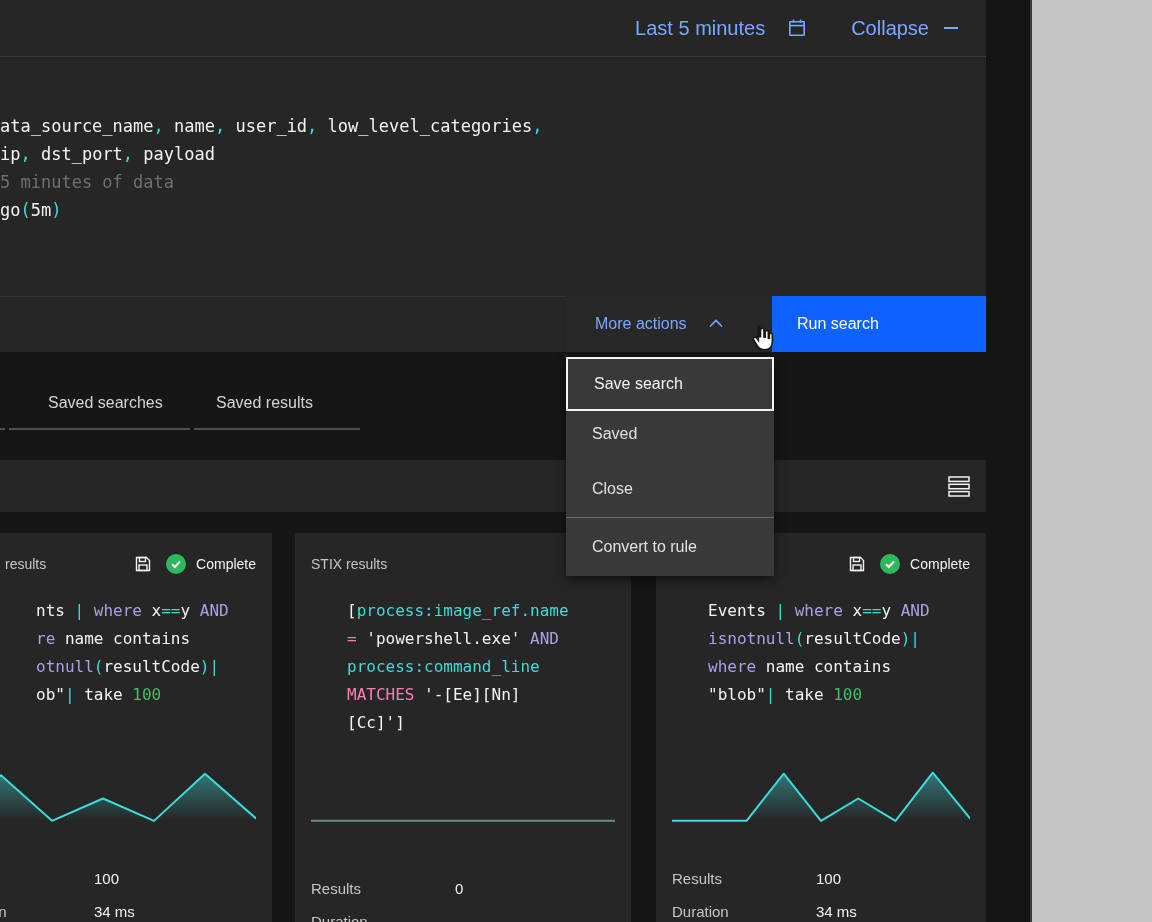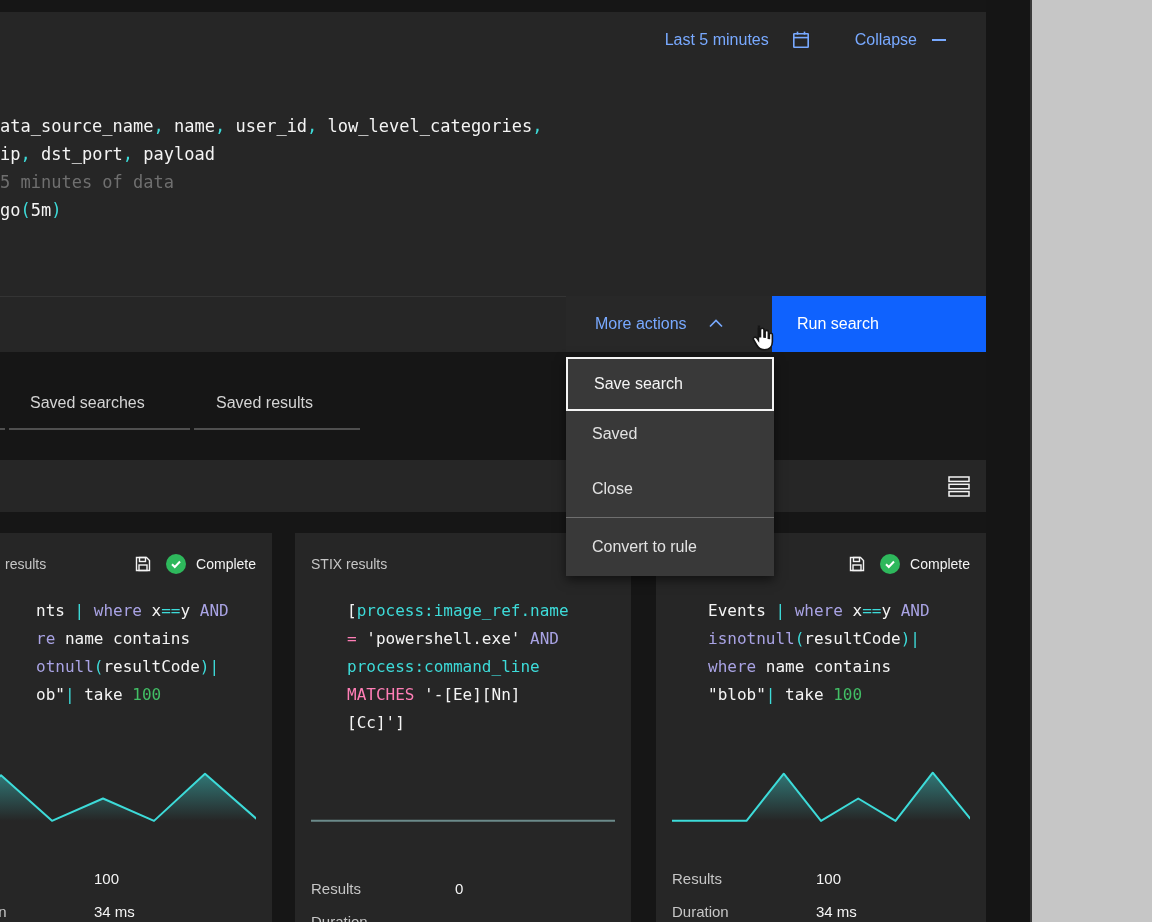--- a/index.html
+++ b/index.html
@@ -3,21 +3,21 @@
 <meta charset="utf-8">
 <style>
   html,body{margin:0;padding:0;background:#000;}
   .screen{position:relative;width:1152px;height:922px;background:#161616;overflow:hidden;
           font-family:"Liberation Sans",sans-serif;-webkit-font-smoothing:antialiased;}
   .content{position:absolute;left:0;top:0;width:986px;height:922px;background:#161616;overflow:hidden;}
 
   
   .topbar{position:absolute;left:0;top:0;width:986px;height:57px;background:#262626;
           border-bottom:1px solid #393939;display:flex;align-items:center;justify-content:flex-end;
-          box-sizing:border-box;padding-right:40px;color:#78a9ff;font-size:16px;margin-top:12px;}
+          box-sizing:border-box;padding-right:28px;color:#78a9ff;font-size:20px;}
   .tb-time{display:flex;align-items:center;cursor:pointer;}
   .tb-time span{margin-right:22px;}
   .tb-collapse{display:flex;align-items:center;margin-left:44px;cursor:pointer;}
   .tb-collapse span{margin-right:15px;}
 
   
   .editor{position:absolute;left:0;top:57px;width:986px;height:239px;background:#262626;
           font-family:"DejaVu Sans Mono",monospace;font-size:17px;line-height:28px;
           padding-top:55px;box-sizing:border-box;overflow:hidden;}
   .editor .cl{white-space:pre;}
@@ -32,21 +32,21 @@
   .btn-more{position:absolute;left:566px;top:296px;width:206px;height:56px;background:#282828;
             color:#78a9ff;font-size:16px;display:flex;align-items:center;padding-left:29px;
             box-sizing:border-box;cursor:pointer;}
   .btn-more svg{margin-left:21px;}
   .btn-run{position:absolute;left:772px;top:296px;width:214px;height:56px;background:#0f62fe;
            color:#ffffff;font-size:16px;display:flex;align-items:center;padding-left:25px;
            box-sizing:border-box;cursor:pointer;}
 
   
   .tab-label{position:absolute;top:394px;font-size:16px;color:#d4d4d4;cursor:pointer;}
-  .tab-0{left:30px;} .tab-1{left:216px;}
+  .tab-0{left:48px;} .tab-1{left:216px;}
   .tab-underline{position:absolute;top:428px;height:2px;background:#4f4f4f;}
   .tu-a{left:0;width:5px;} .tu-b{left:9px;width:181px;} .tu-c{left:194px;width:166px;}
 
   
   .toolbar{position:absolute;left:0;top:460px;width:986px;height:52px;background:#262626;}
   .rows-btn{position:absolute;left:942px;top:469px;width:34px;height:34px;display:flex;
             align-items:center;justify-content:center;cursor:pointer;}
 
   
   .cards{position:absolute;left:0;top:533px;width:986px;height:389px;}

